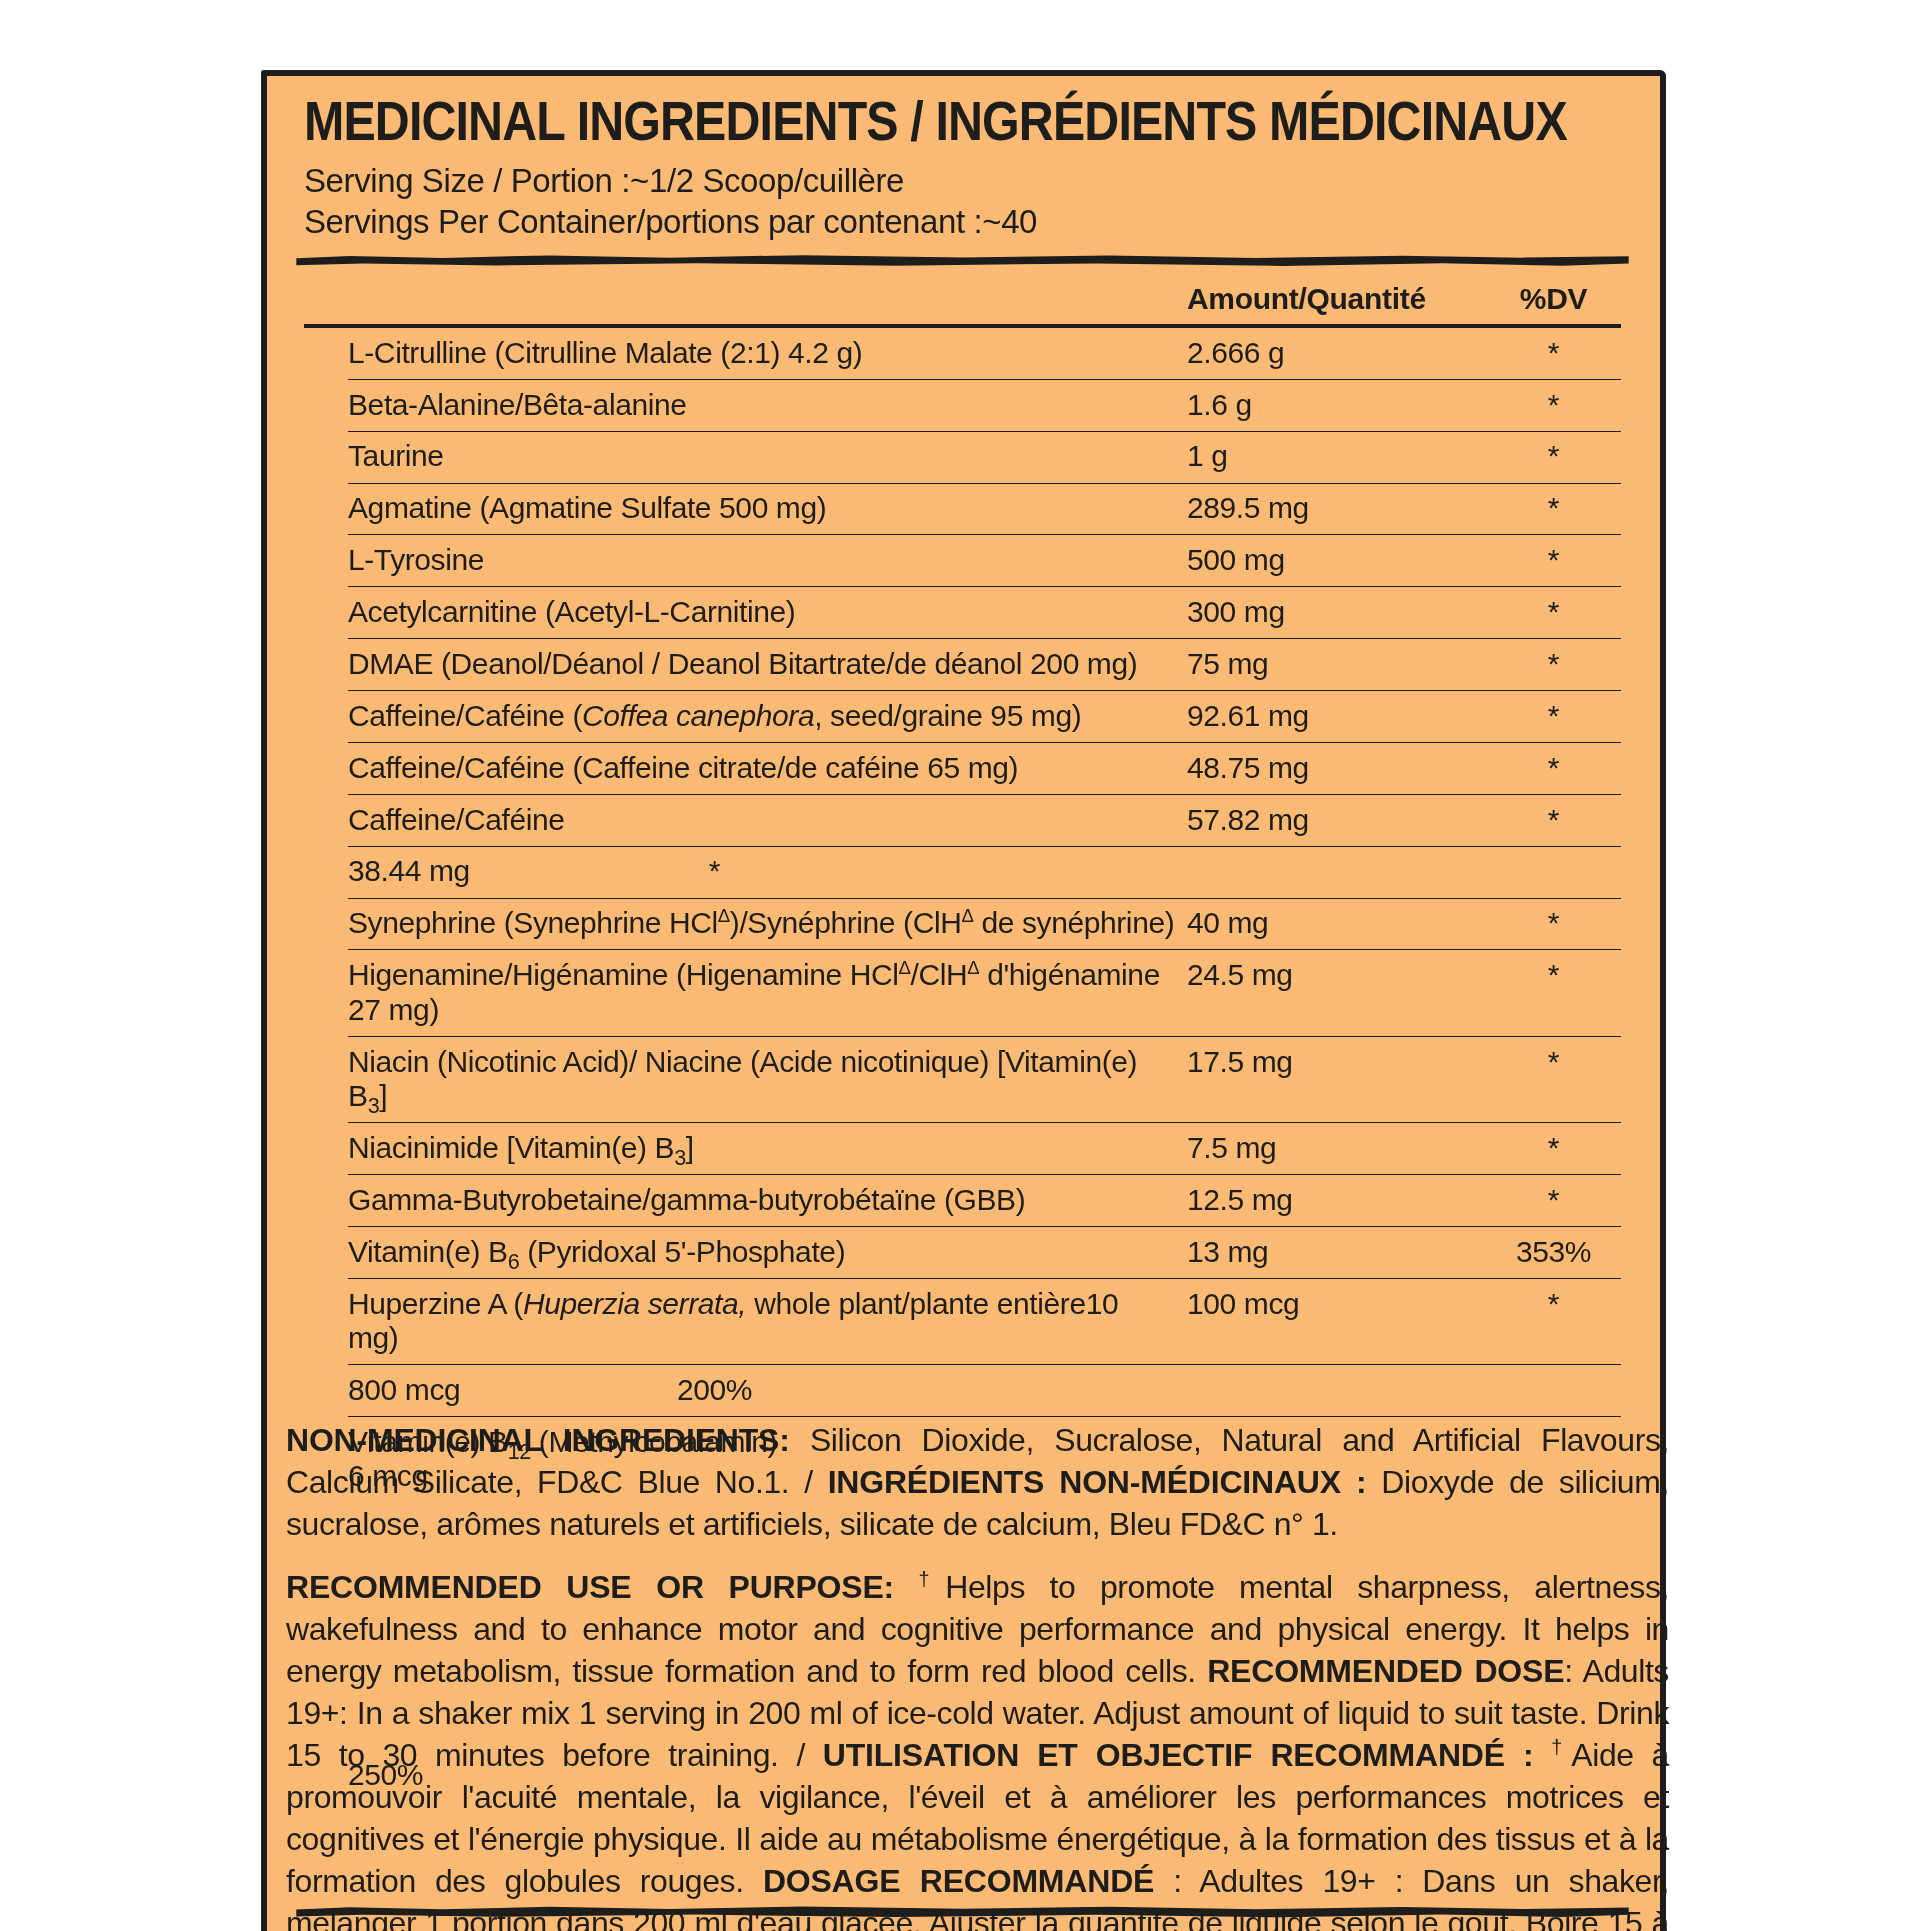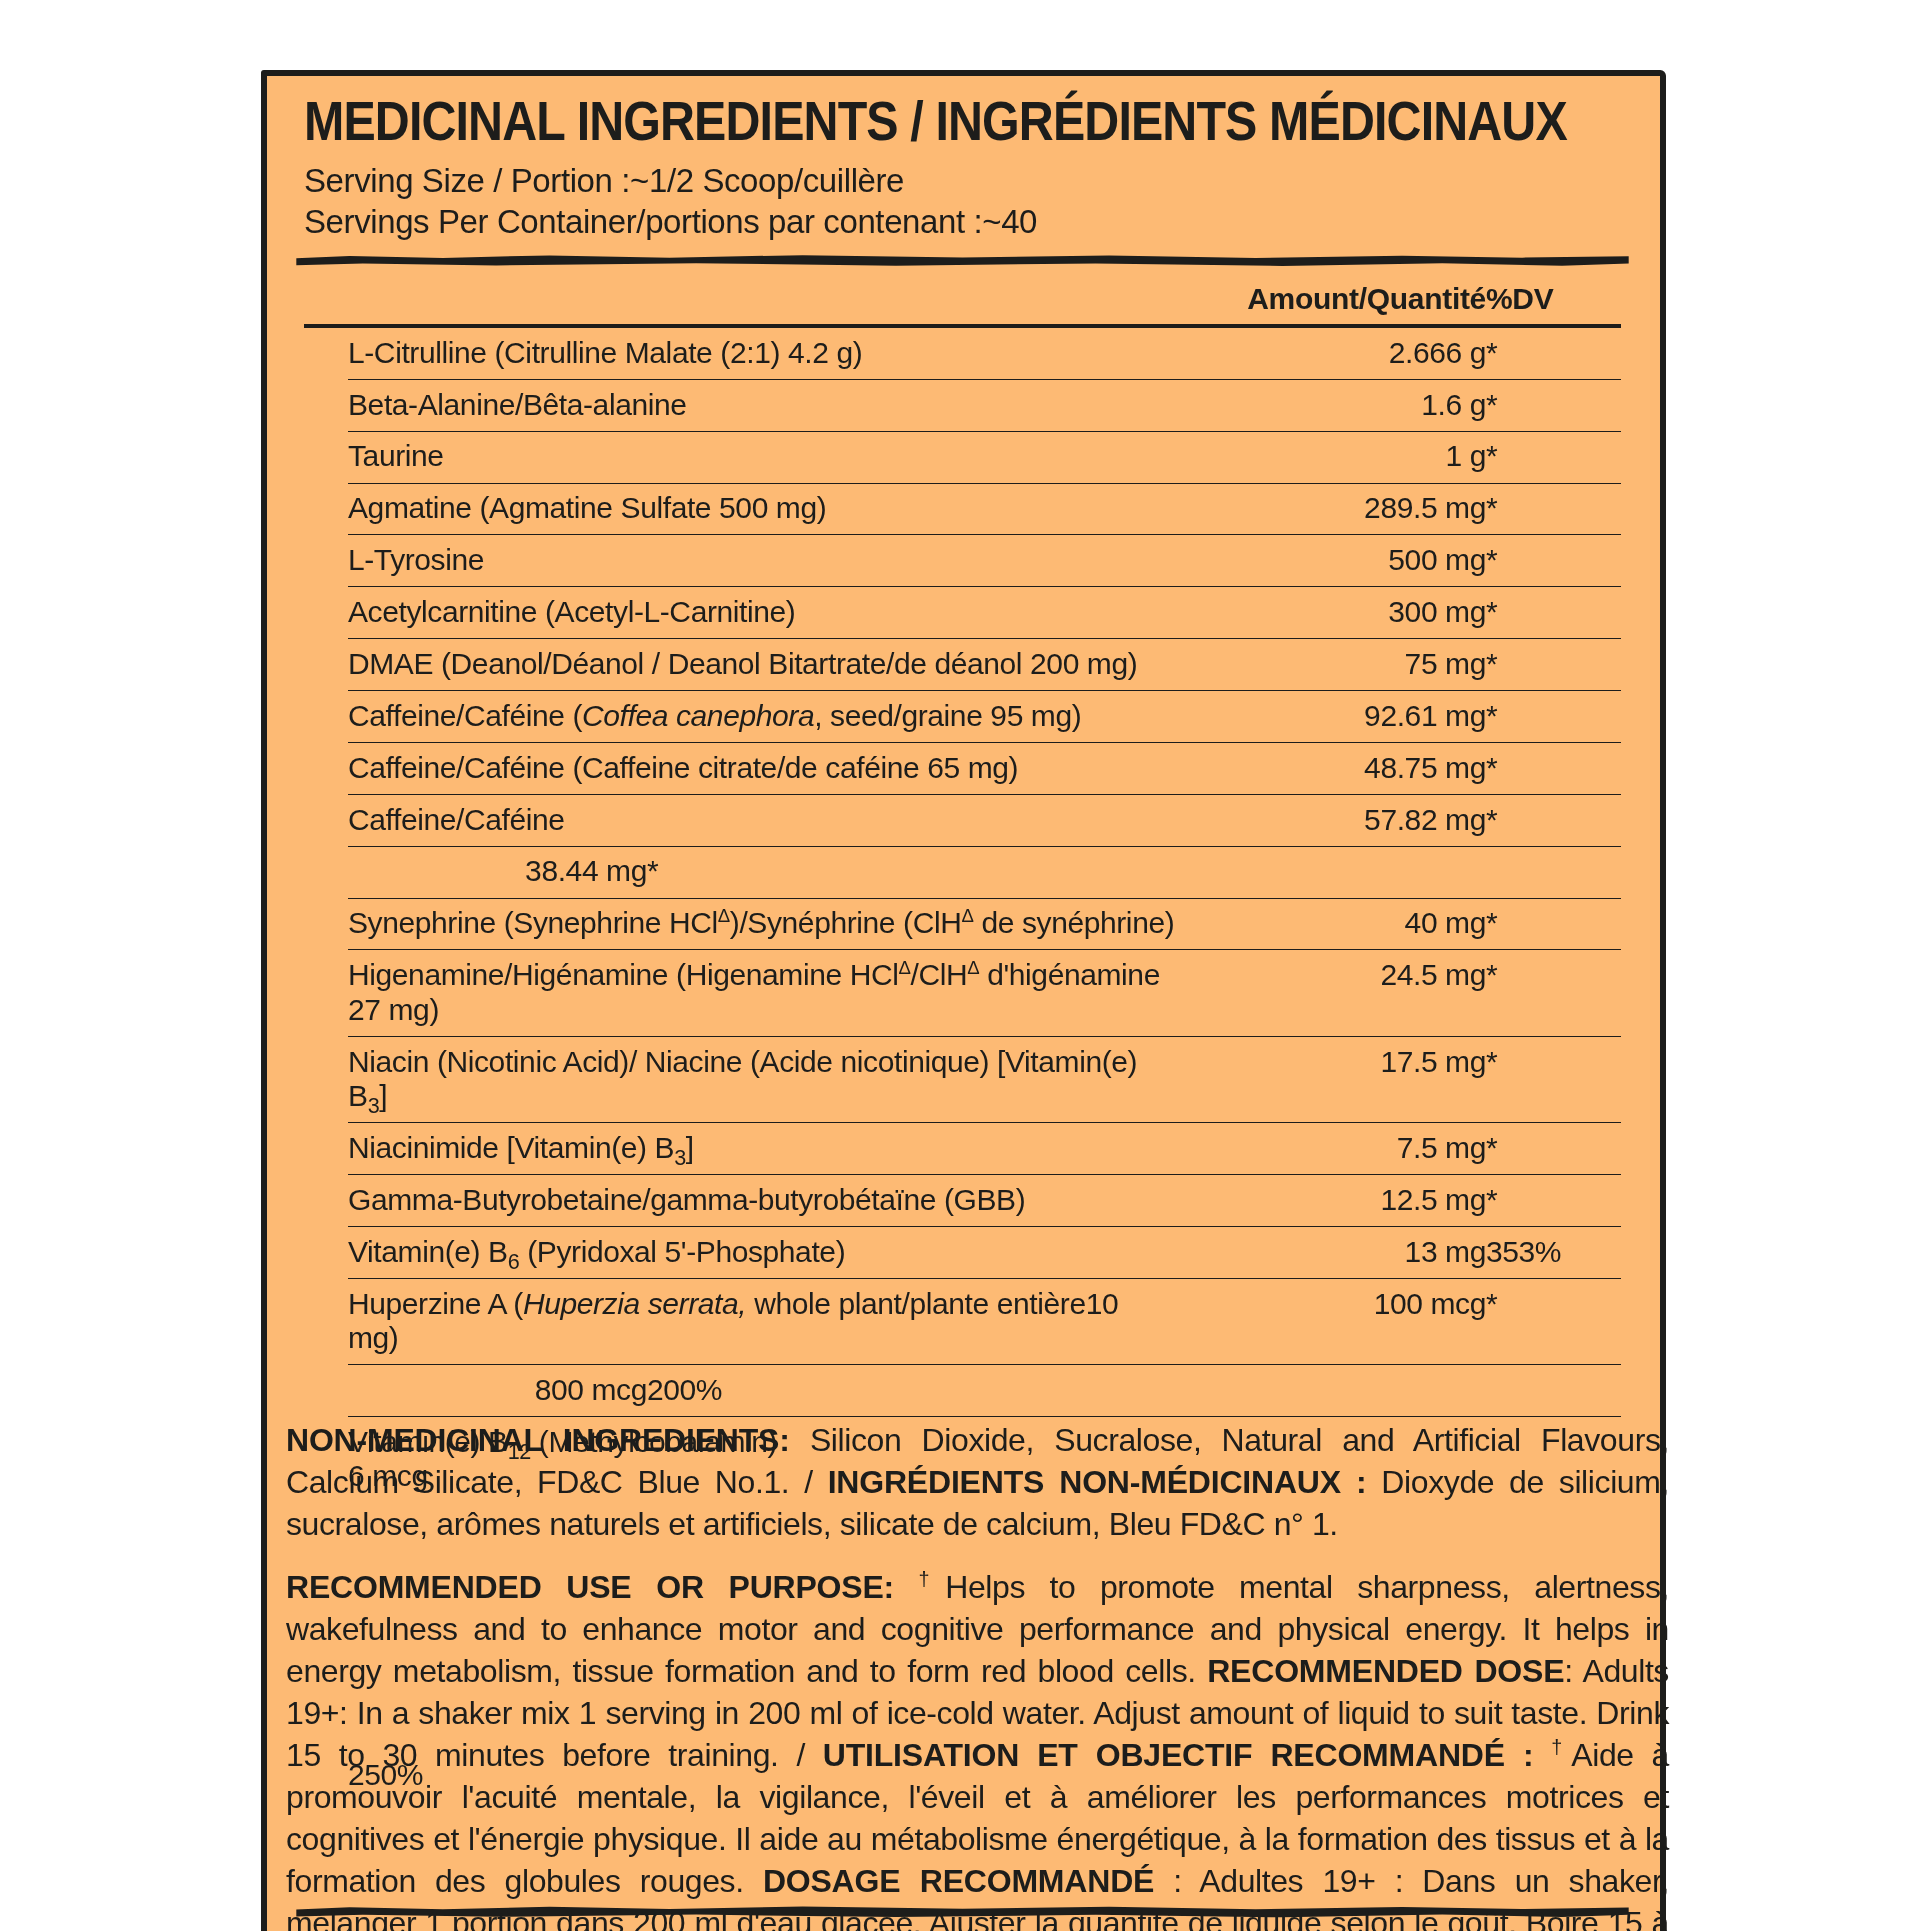--- a/index.html
+++ b/index.html
@@ -72,22 +72,22 @@
     padding: 7.7px 0 8.7px 0;
     border-bottom: 1.9px solid #1d1d1b;
     font-size: 30px;
     line-height: 1.15;
     letter-spacing: -0.4px;
     margin-left: 44px;
   }
   .rows .row:last-child { border-bottom: none; padding-bottom: 10.6px; flex-direction: column; }
 
   .cell-name   { flex: 1 1 auto; padding-right: 11.6px; }
-  .cell-amount { flex: 0 0 299px; text-align: right; white-space: nowrap; }
-  .cell-dv     { flex: 0 0 135px; text-align: left; white-space: nowrap; }
+  .cell-amount { flex: 0 0 299px; text-align: left; white-space: nowrap; }
+  .cell-dv     { flex: 0 0 135px; text-align: center; white-space: nowrap; }
   .spacer      { flex: 1 1 auto; }
 
   sub { font-size: 72%; line-height: 0; }
   sup { font-size: 62%; line-height: 0; }
   i   { font-style: italic; }
 
   .footnote {
     font-size: 29.4px;
     letter-spacing: -0.4px;
     padding: 11.6px 0 7.7px 1.9px;

